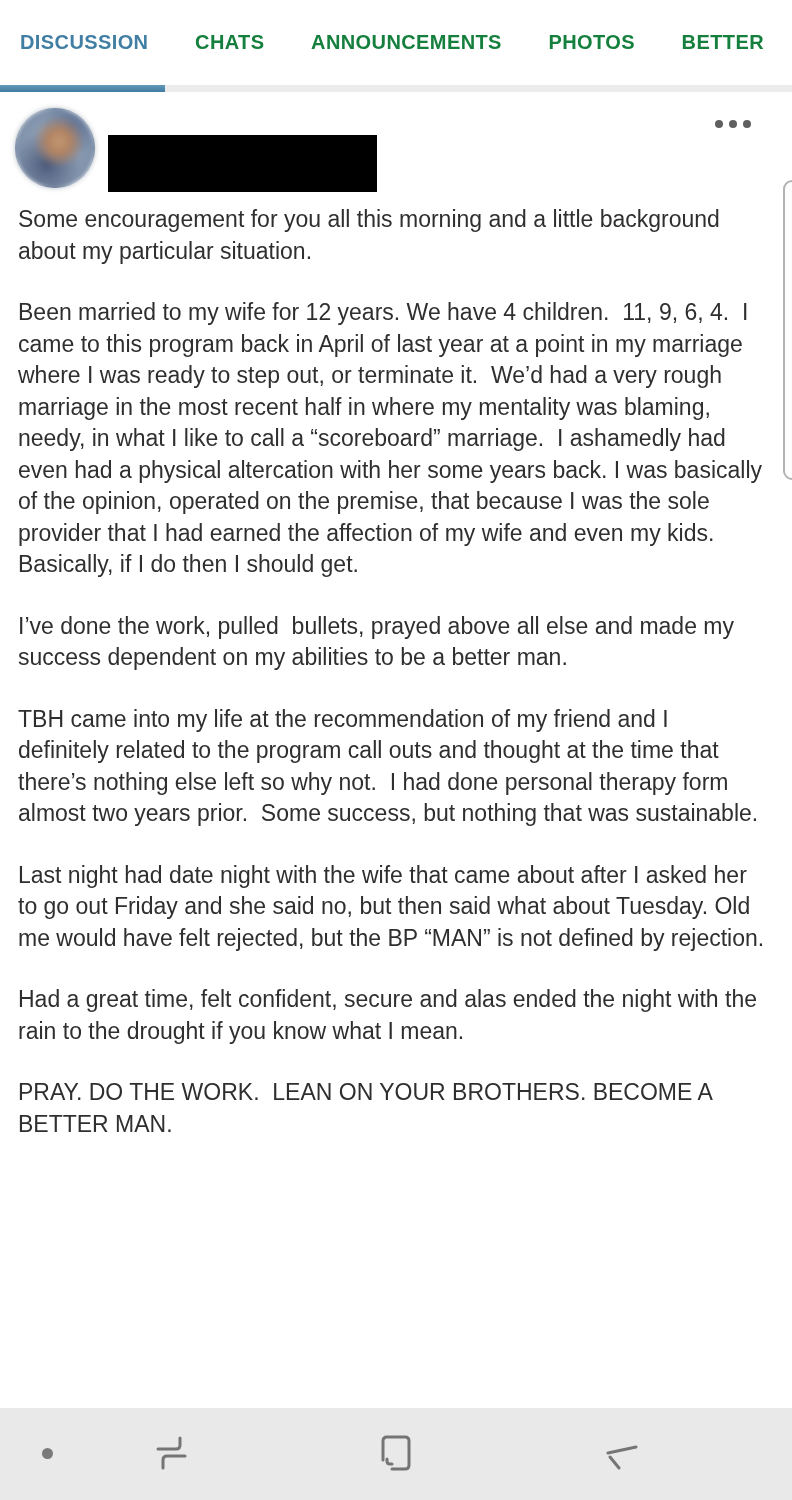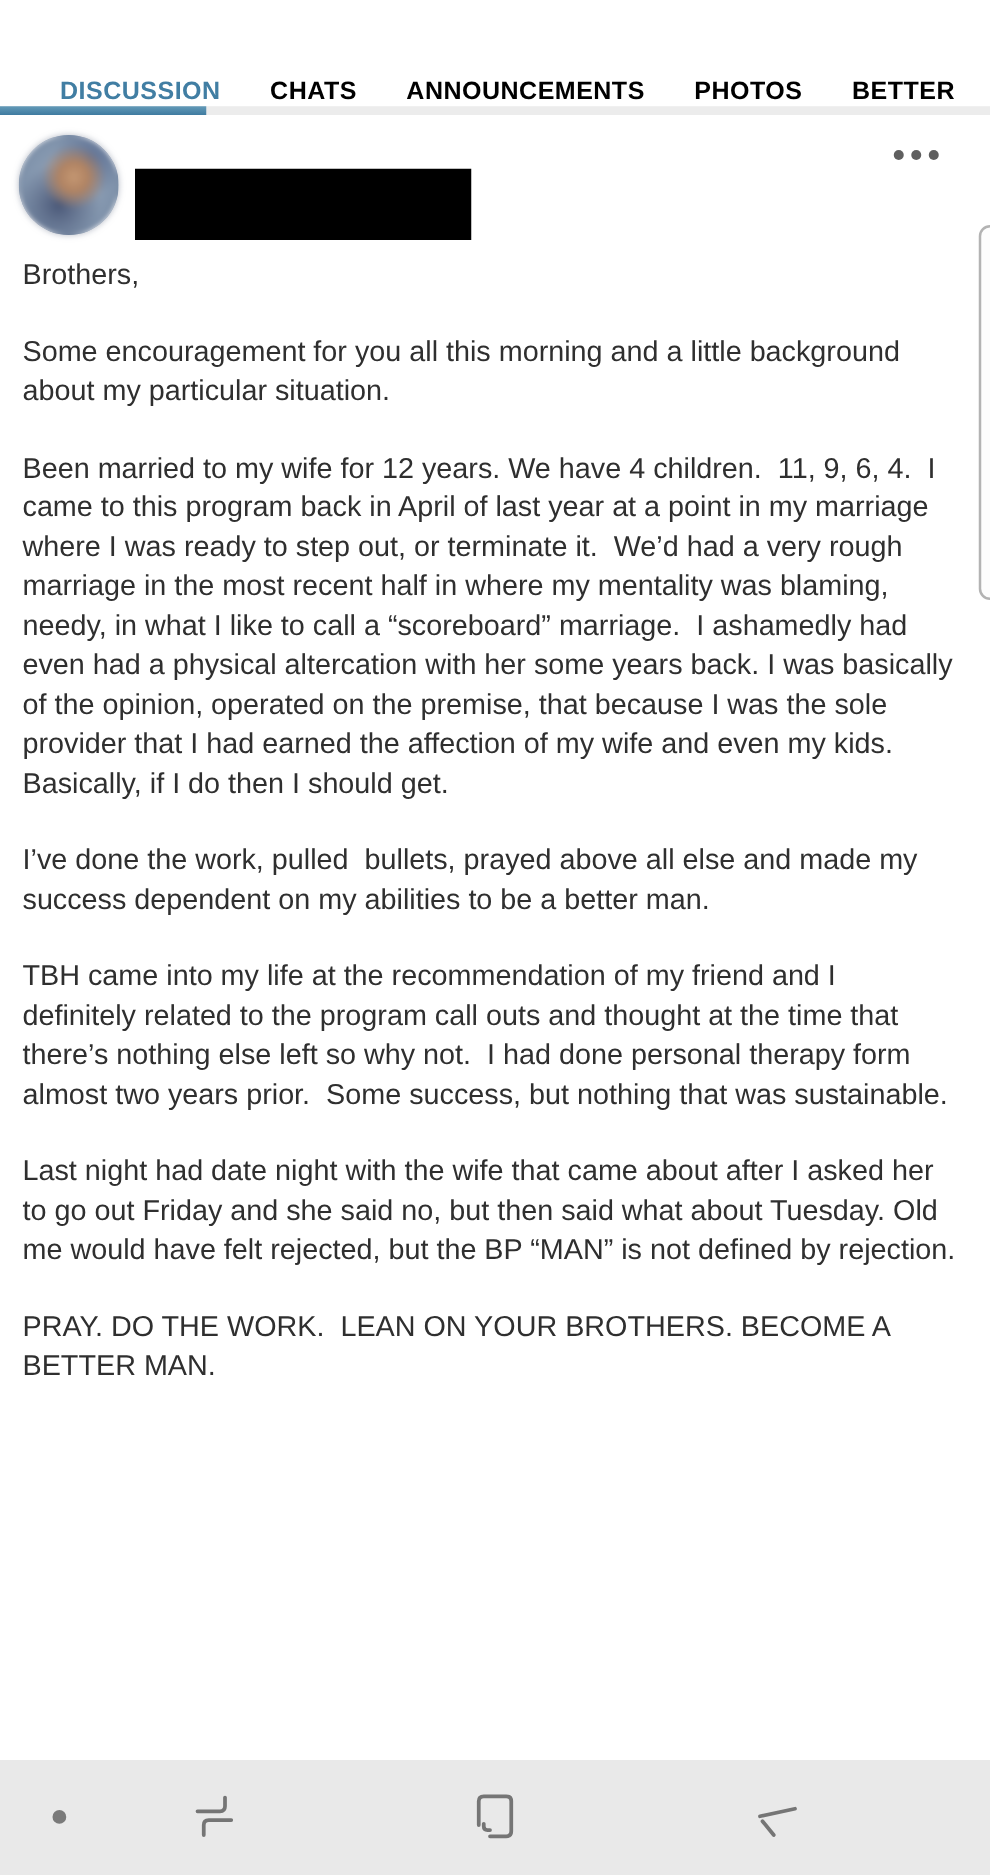--- a/index.html
+++ b/index.html
@@ -9,25 +9,25 @@
     overflow:hidden;
   }
   .page{position:absolute;inset:0;}
 
   
   .tabbar{
     position:absolute;left:0;top:0;width:792px;height:92px;background:#ffffff;
   }
   .tabbar .tabs{
     position:absolute;left:0;top:0;right:0;bottom:7px;
-    display:flex;align-items:flex-end;justify-content:space-between;
-    padding:0 28px 0 20px;box-sizing:border-box;margin-left:28px;
+    display:flex;align-items:center;justify-content:space-between;
+    padding:0 28px 0 20px;box-sizing:border-box;
   }
   .tab{
-    font-size:20px;font-weight:700;letter-spacing:.4px;color:#000000;
+    font-size:20px;font-weight:700;letter-spacing:.4px;color:#15803d;
     white-space:nowrap;cursor:pointer;
   }
   .tab.active{color:#417ea3;}
   .tab-underline-track{
     position:absolute;left:0;bottom:0;width:792px;height:7px;background:#ececec;
   }
   .tab-underline{
     position:absolute;left:0;bottom:0;width:165px;height:7px;
     background:linear-gradient(#639ab8,#3f7ba0);
   }
@@ -104,26 +104,26 @@
   <div class="redaction"></div>
   <div class="menu-dots" title="">
     <i></i>
     <i></i>
     <i></i>
   </div>
 
   <div class="scrollbar"></div>
 
   <div class="post-body">
-    <p>Brothers,</p>
     <p>Some encouragement for you all this morning and a little background about my particular situation.</p>
     <p>Been married to my wife for 12 years. We have 4 children.  11, 9, 6, 4.  I came to this program back in April of last year at a point in my marriage where I was ready to step out, or terminate it.  We’d had a very rough marriage in the most recent half in where my mentality was blaming, needy, in what I like to call a “scoreboard” marriage.  I ashamedly had even had a physical altercation with her some years back. I was basically of the opinion, operated on the premise, that because I was the sole provider that I had earned the affection of my wife and even my kids.  Basically, if I do then I should get.</p>
     <p>I’ve done the work, pulled  bullets, prayed above all else and made my success dependent on my abilities to be a better man.</p>
     <p>TBH came into my life at the recommendation of my friend and I definitely related to the program call outs and thought at the time that there’s nothing else left so why not.  I had done personal therapy form almost two years prior.  Some success, but nothing that was sustainable.</p>
     <p>Last night had date night with the wife that came about after I asked her to go out Friday and she said no, but then said what about Tuesday. Old me would have felt rejected, but the BP “MAN” is not defined by rejection.</p>
+    <p>Had a great time, felt confident, secure and alas ended the night with the rain to the drought if you know what I mean.</p>
     <p>PRAY. DO THE WORK.  LEAN ON YOUR BROTHERS. BECOME A BETTER MAN.</p>
   </div>
 
   <div class="navbar"></div>
 
   <div class="nav-dot"></div>
 
   <div class="nav-btn nav-recents">
     <svg width="33" height="37" viewBox="0 0 33 37">
       <g fill="none" stroke="#757575" stroke-width="3" stroke-linecap="round">

